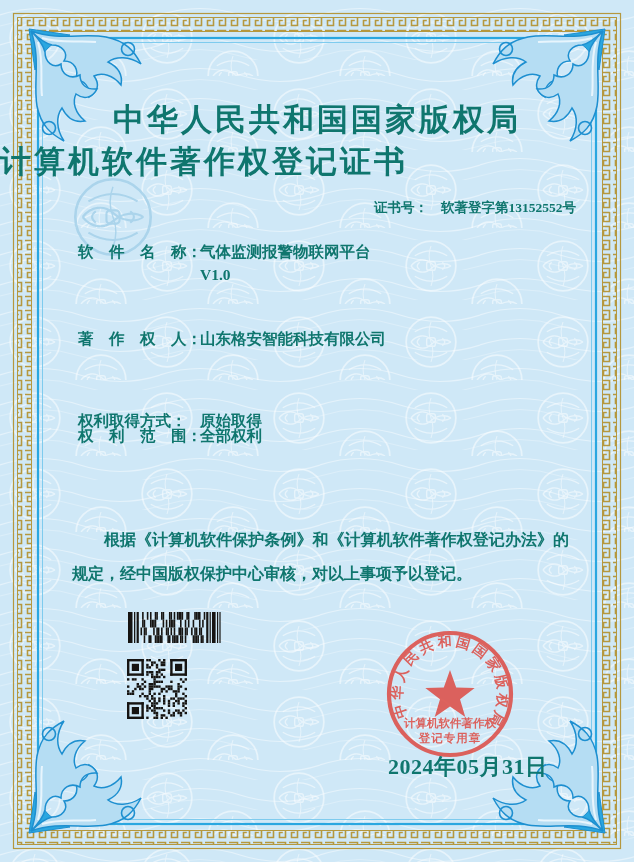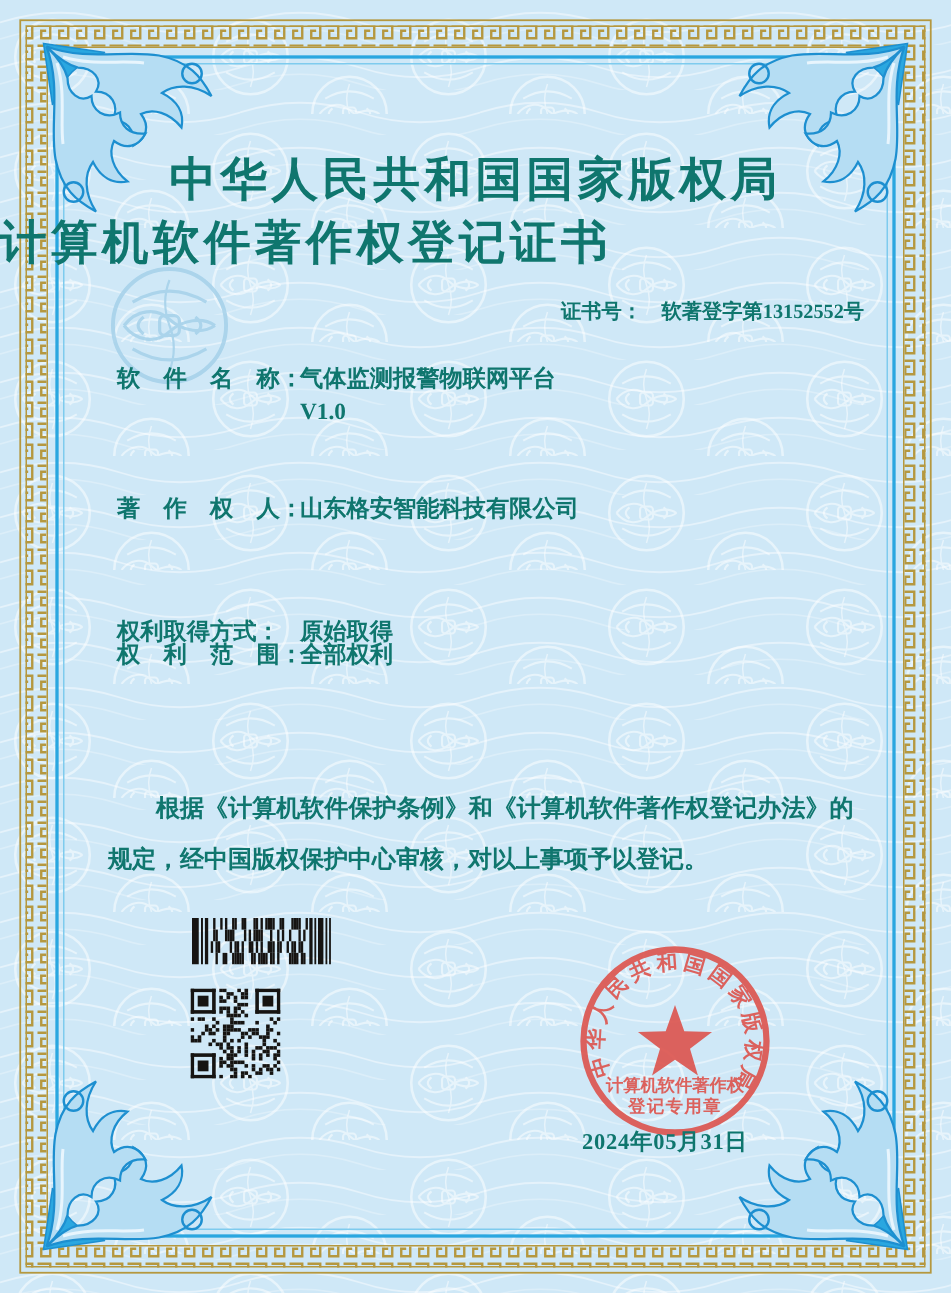--- a/index.html
+++ b/index.html
@@ -18,21 +18,21 @@
   .certno .lbl{margin-right:13px;margin-top:18px;}
   .field{left:78px;font-size:15.5px;font-weight:700;white-space:nowrap;}
   .field .flabel{display:inline-block;width:122px;}
   .fver{left:200px;top:266px;font-size:15.5px;font-weight:700;text-align:center;}
   .row1{top:242px;} .row2{top:329px;} .row3{top:411px;} .row4{top:426px;} .row5{top:487px;}
   .statement{left:72px;top:523px;width:497px;font-size:16px;font-weight:700;line-height:34px;
     text-align:justify;text-indent:32px;}
   .barcode{left:128px;top:612px;}
   .qrcode{left:127px;top:659px;}
   .seal{left:384px;top:628px;opacity:.88;}
-  .datefld{left:388px;top:752px;font-size:15px;font-weight:700;letter-spacing:.5px;z-index:5;}
+  .datefld{left:388px;top:752px;font-size:22px;font-weight:700;letter-spacing:.5px;z-index:5;}
 </style>
 </head>
 <body>
 
 <div class="page">
 
   <svg class="abs bg-layer" width="634" height="862" viewBox="0 0 634 862">
     <defs>
       <g id="cpcc">
         <circle cx="50" cy="50" r="46" fill="none" stroke="currentColor" stroke-width="3.2"></circle>

